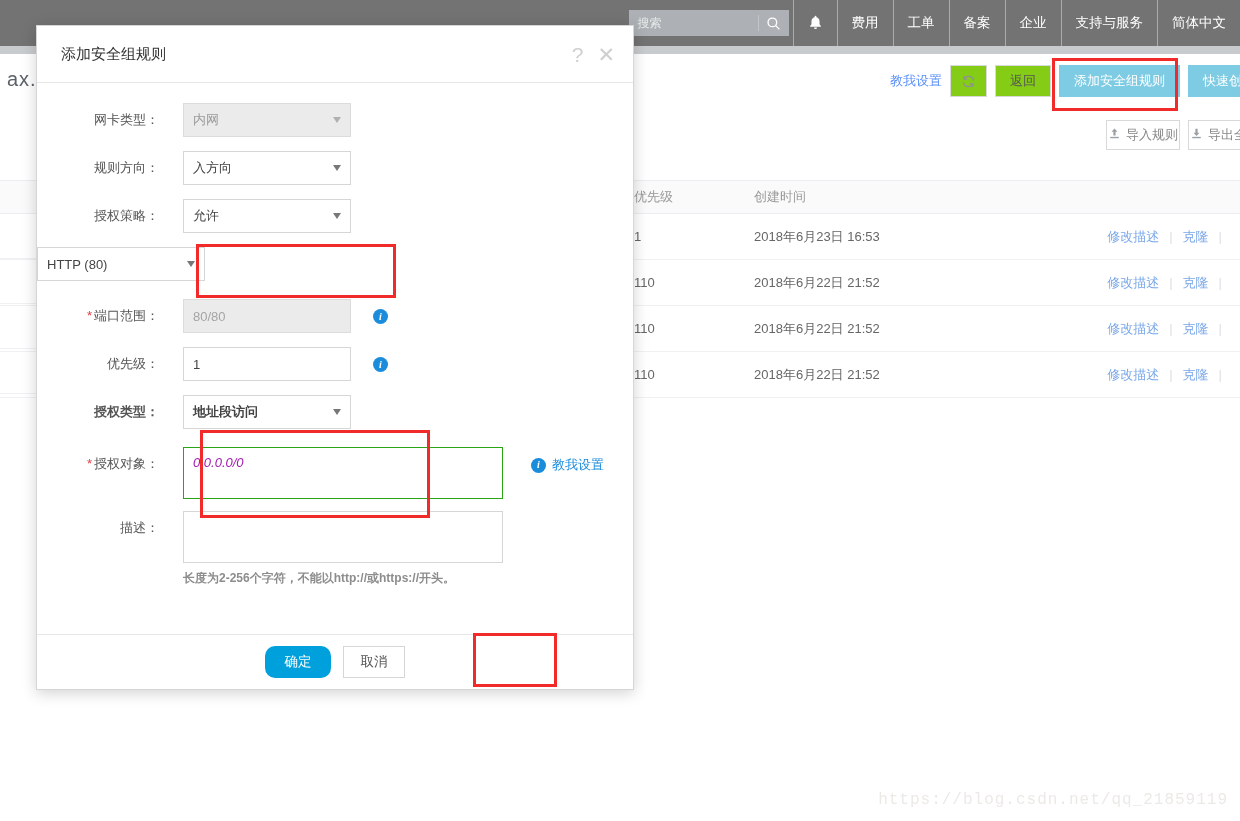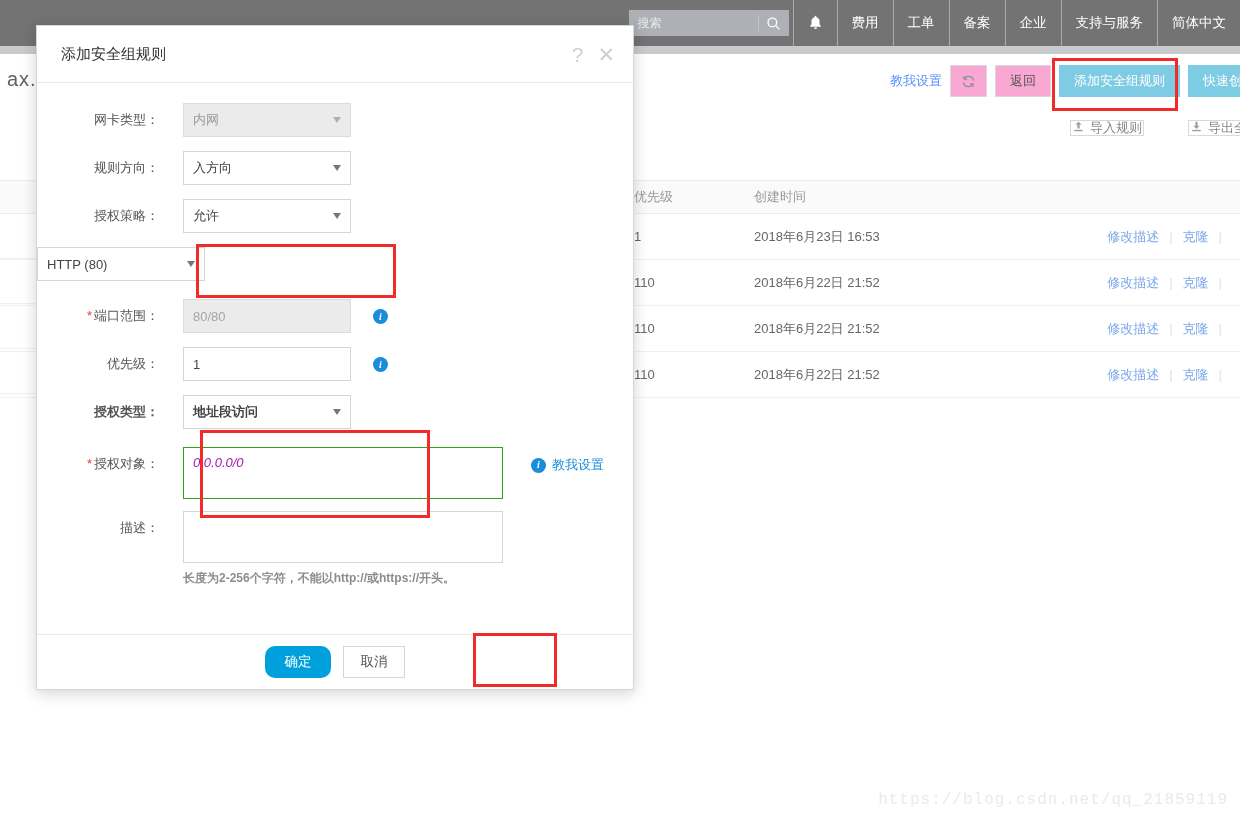--- a/index.html
+++ b/index.html
@@ -99,21 +99,21 @@
   }
   .link-blue {
     color: #5b8ff9;
     font-size: 13px;
     white-space: nowrap;
   }
   .tb-btn {
     height: 32px;
     min-width: 44px;
     border: 1px solid #d9d9d9;
-    background: #f9a8d4;
+    background: #84cc16;
     color: #555;
     display: flex; align-items: center; justify-content: center;
     padding: 0 14px;
     font-size: 13px;
     box-sizing: border-box;
     white-space: nowrap;
   }
   .tb-btn.primary {
     background: #7ecbe4;
     border-color: #7ecbe4;
@@ -126,31 +126,30 @@
   }
 
   
   .bg-toolbar2 {
     position: absolute;
     right: 0; top: 120px;
     display: flex; align-items: center;
     gap: 8px;
   }
   .tb-btn2 {
-    height: 16px;
+    height: 30px;
     border: 1px solid #d9d9d9;
     background: #fff;
     color: #888;
     display: flex; align-items: center; justify-content: center;
     padding: 0 1px;
     font-size: 13px;
     gap: 5px;
     box-sizing: border-box;
     white-space: nowrap;
-    margin-left: 36px;
   }
 
   
   .bg-table {
     position: absolute;
     left: 0; top: 180px;
     width: 1240px;
   }
   .bg-thead {
     height: 32px;

